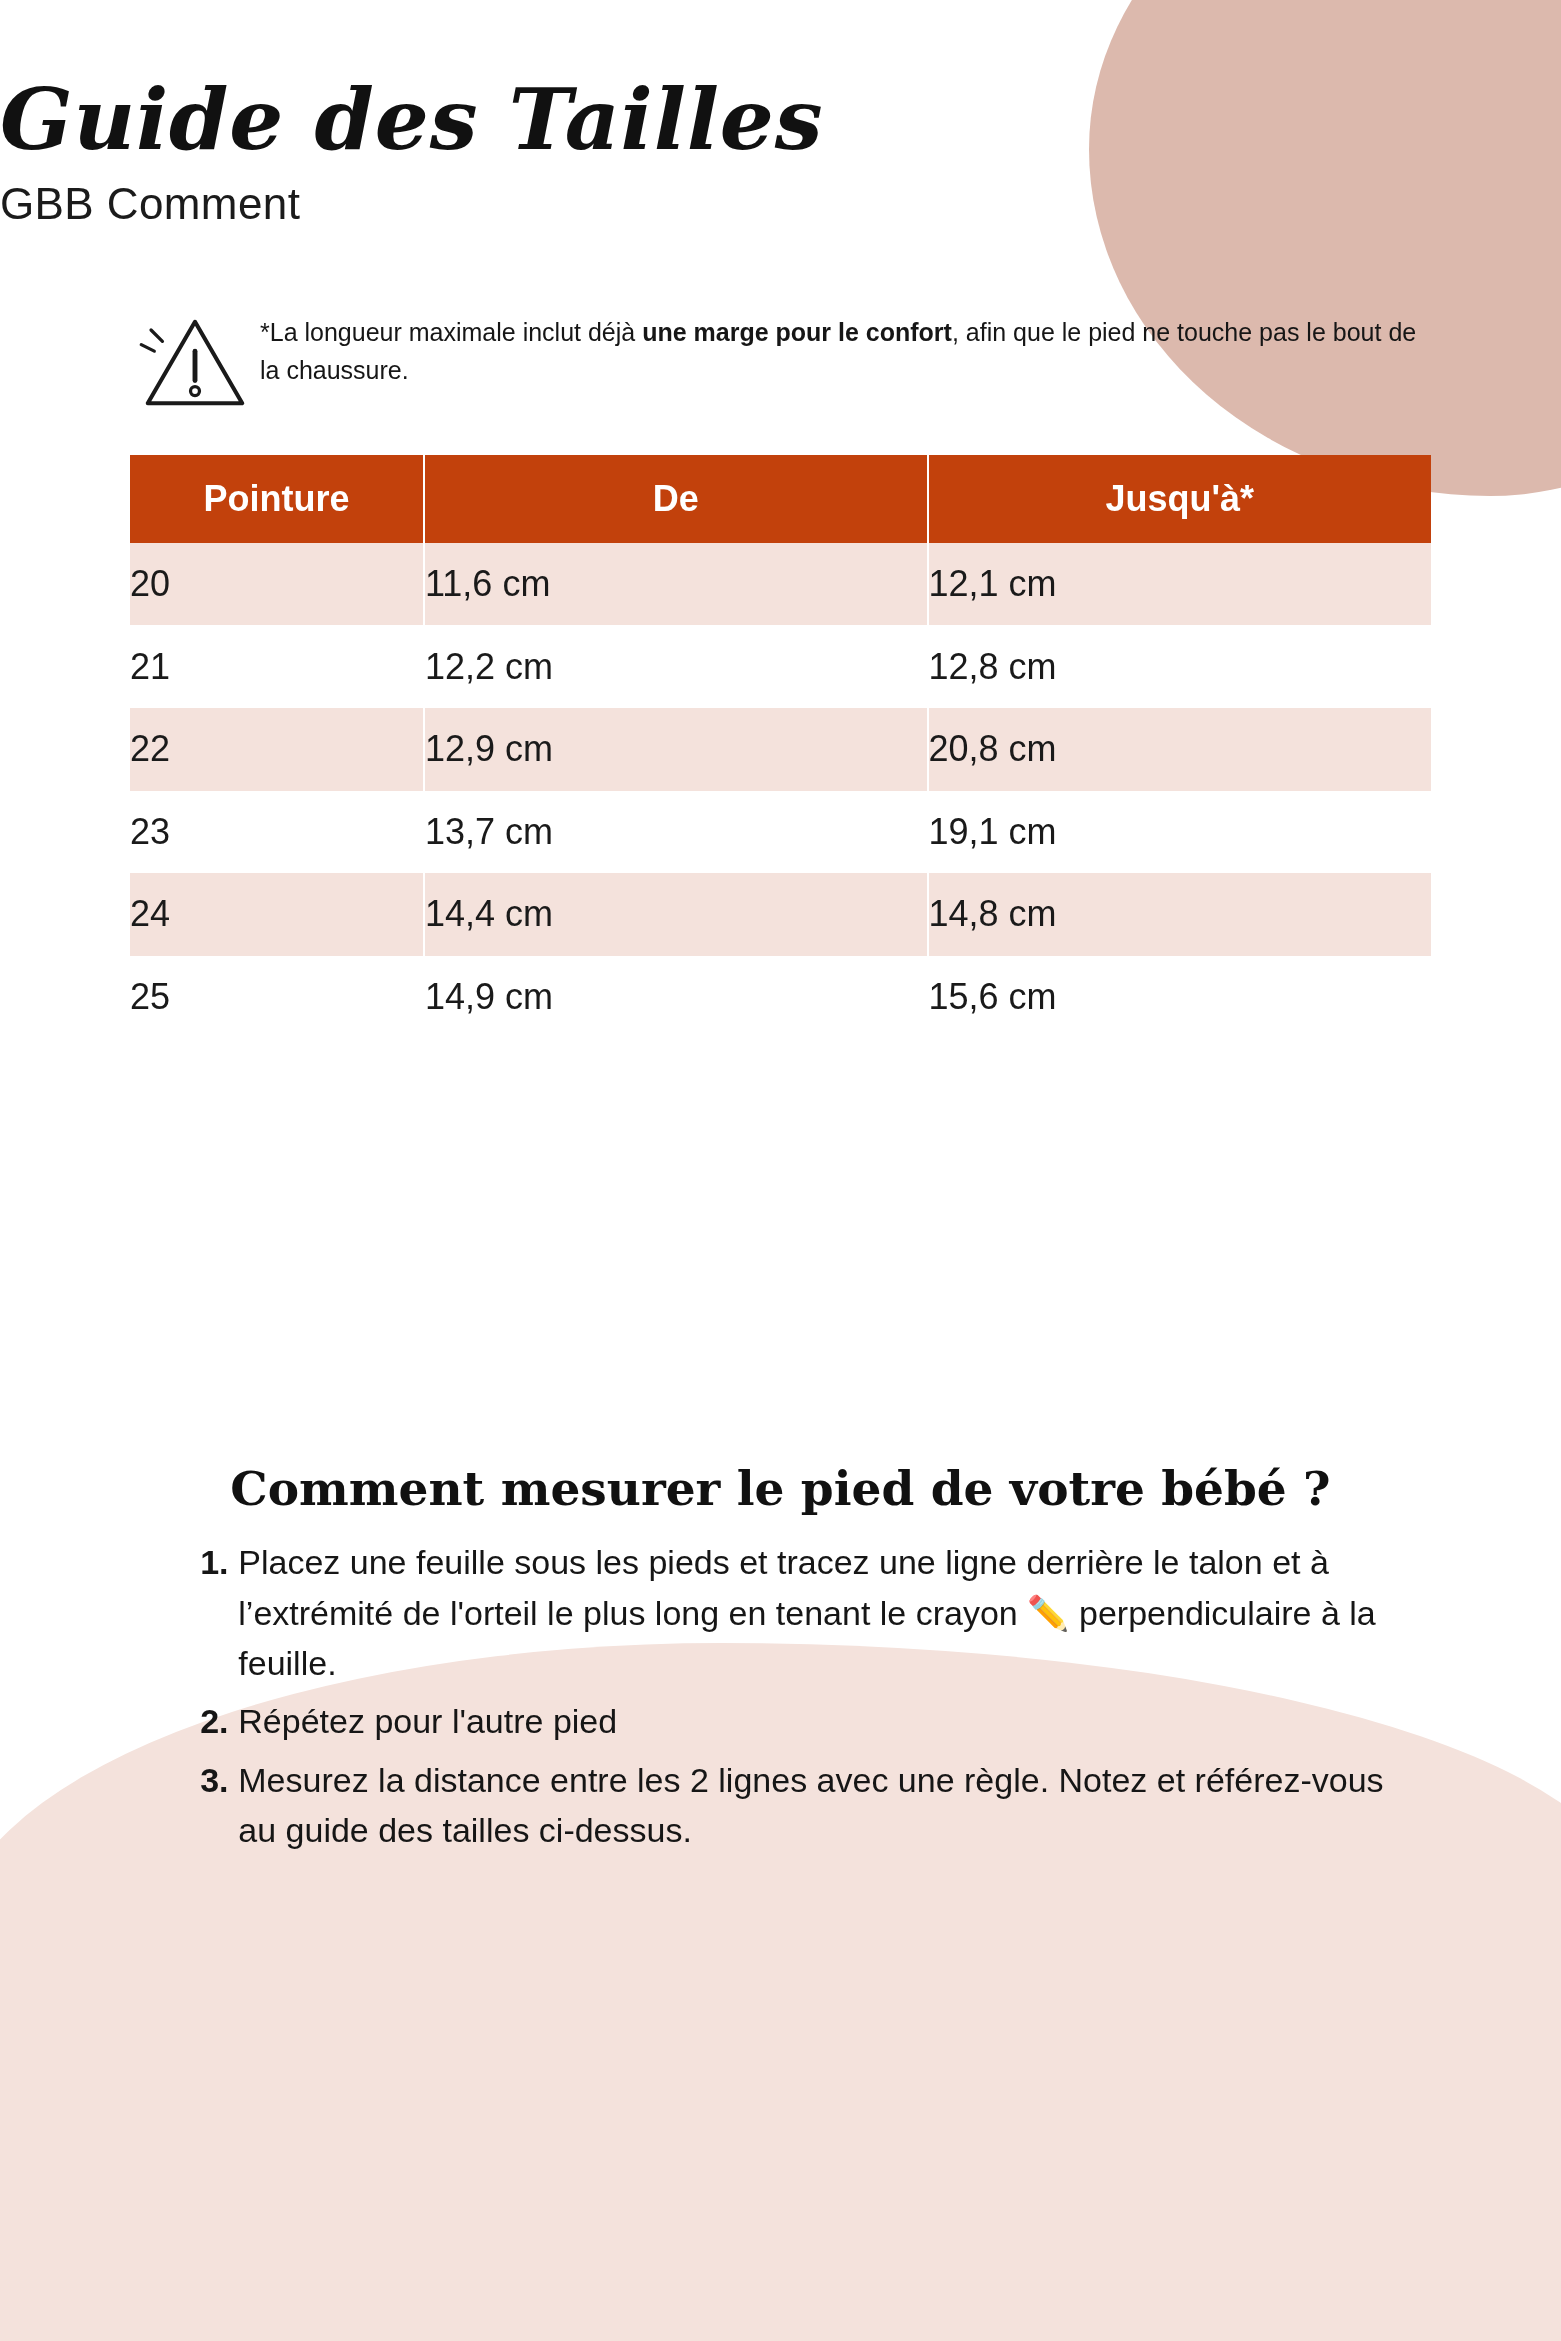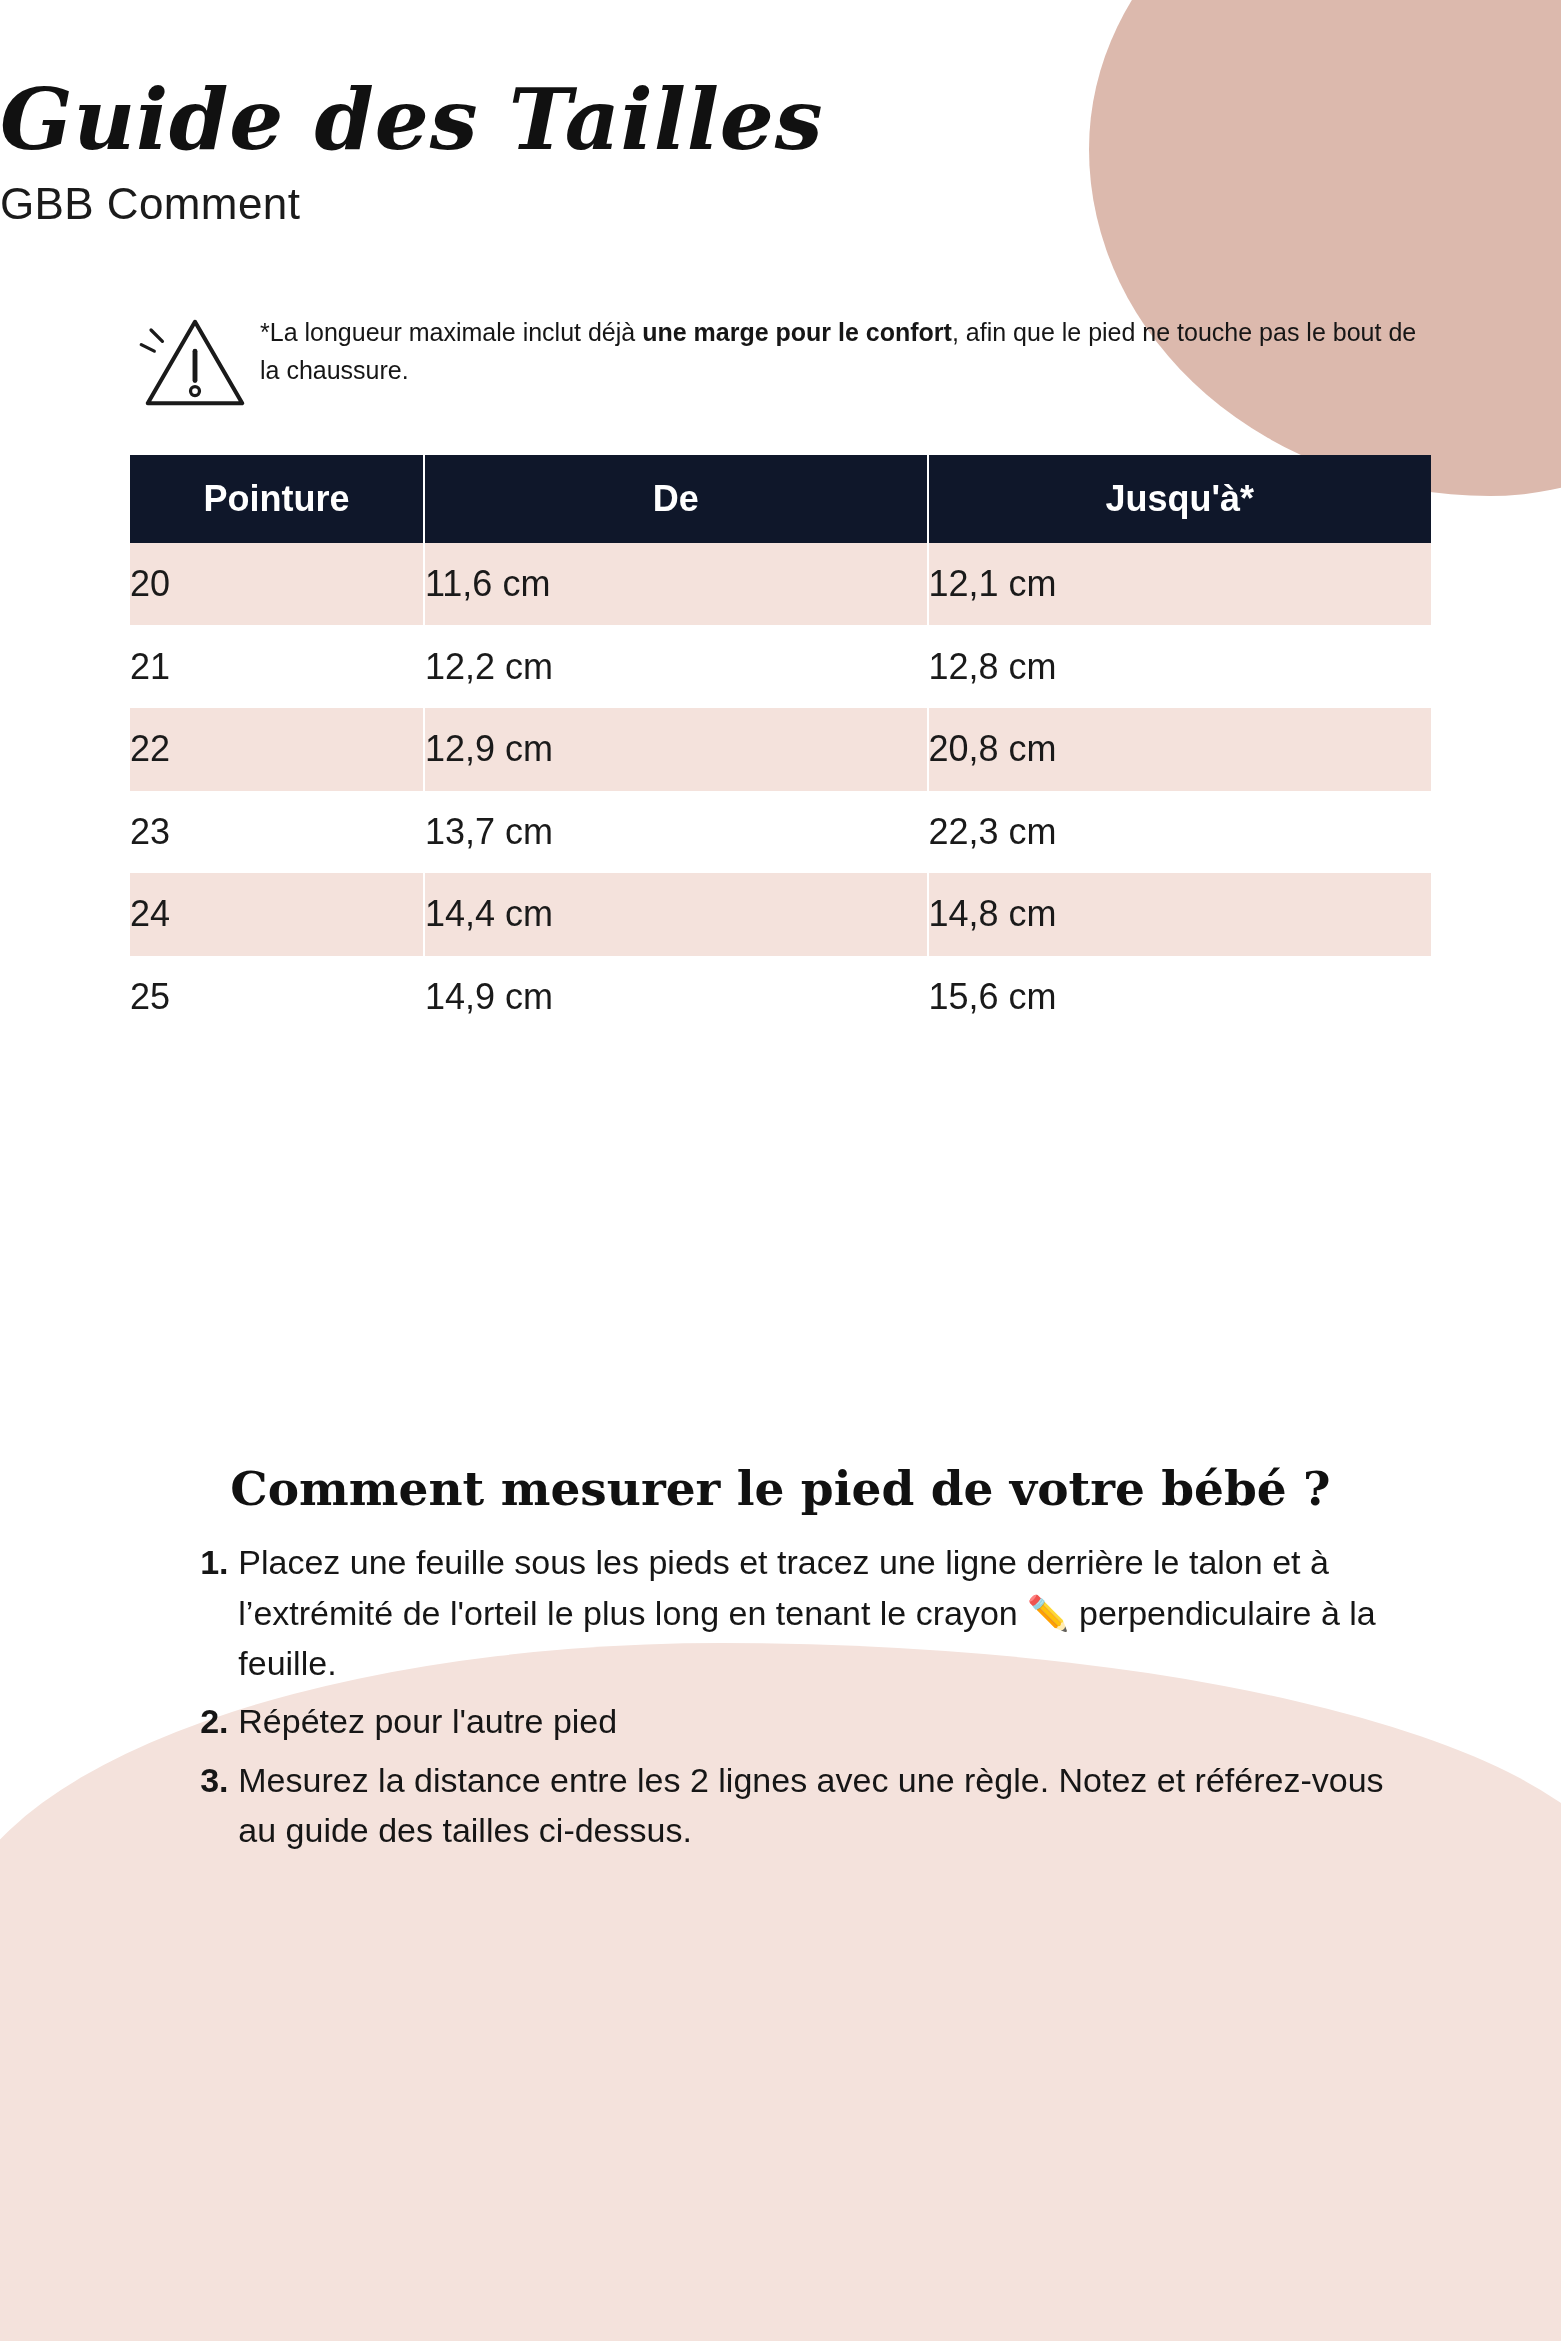--- a/index.html
+++ b/index.html
@@ -89,21 +89,21 @@
   .table-wrap {
     margin: 34px auto 0 auto;
     width: 1301px;
   }
   table {
     border-collapse: collapse;
     width: 100%;
     table-layout: fixed;
   }
   thead th {
-    background: #0f172a;
+    background: #c2410c;
     color: #ffffff;
     font-size: 36px;
     font-weight: bold;
     padding: 23px 0;
     text-align: center;
     border-right: 2.4px solid #ffffff;
   }
   thead th:last-child { border-right: none; }
   thead th.col-size { width: 293px; }
 
@@ -197,21 +197,21 @@
           <td>12,8 cm</td>
         </tr>
         <tr class="odd">
           <td>22</td>
           <td>12,9 cm</td>
           <td>20,8 cm</td>
         </tr>
         <tr class="even">
           <td>23</td>
           <td>13,7 cm</td>
-          <td>22,3 cm</td>
+          <td>19,1 cm</td>
         </tr>
         <tr class="odd">
           <td>24</td>
           <td>14,4 cm</td>
           <td>14,8 cm</td>
         </tr>
         <tr class="even">
           <td>25</td>
           <td>14,9 cm</td>
           <td>15,6 cm</td>

